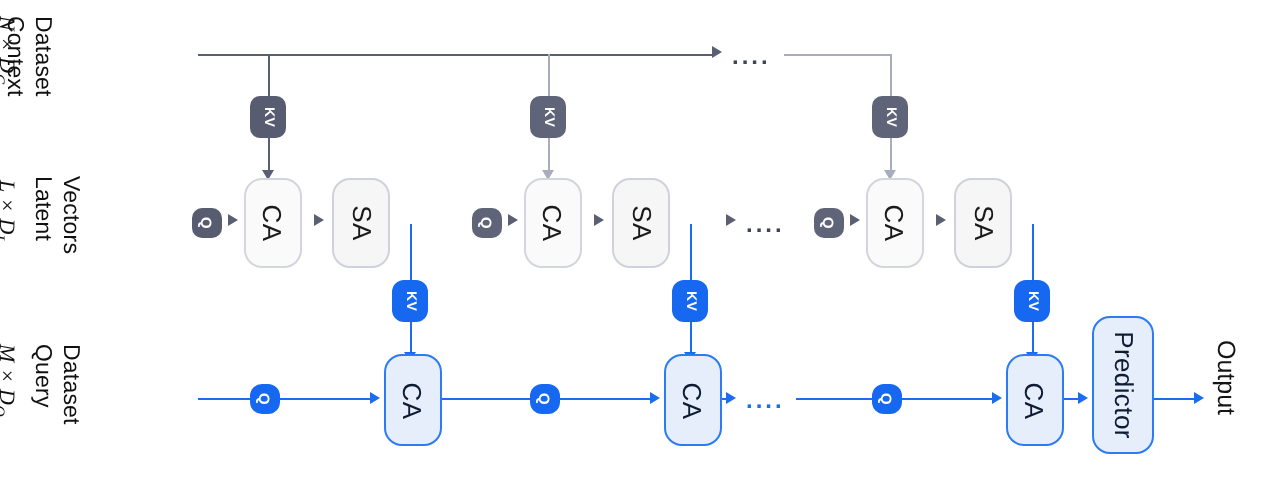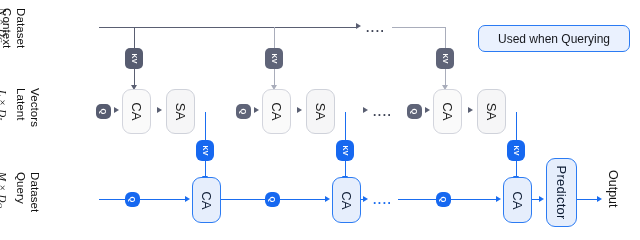--- a/index.html
+++ b/index.html
@@ -80,23 +80,20 @@
   <div class="rowlabel math" style="left:9px;top:8px;"><span>N × D</span><sub>C</sub></div>
 
   <div class="rowlabel" style="left:27px;top:88px;">Latent</div>
   <div class="rowlabel" style="left:41px;top:88px;">Vectors</div>
   <div class="rowlabel math" style="left:9px;top:90px;"><span>L × D</span><sub>L</sub></div>
 
   <div class="rowlabel" style="left:27px;top:172px;">Query</div>
   <div class="rowlabel" style="left:41px;top:172px;">Dataset</div>
   <div class="rowlabel math" style="left:9px;top:172px;"><span>M × D</span><sub>Q</sub></div>
 
-  <div id="legend" style="left:478px;top:25px;width:152px;height:27px;">
-    <span>Used when Querying</span>
-  </div>
 
   <div class="hline g" style="left:99px;top:27px;width:258px;"></div>
   <div class="ah right g" style="left:356px;top:22.5px;"></div>
   <div class="dots" style="left:366px;top:22px;">....</div>
   <div class="hline gl" style="left:392px;top:27px;width:54px;"></div>
 
   <div class="vline g" style="left:134px;top:27px;height:21px;"></div>
   <div class="badge dark" style="left:125px;top:48px;width:18px;height:21px;">
     <span>KV</span>
     </div>

